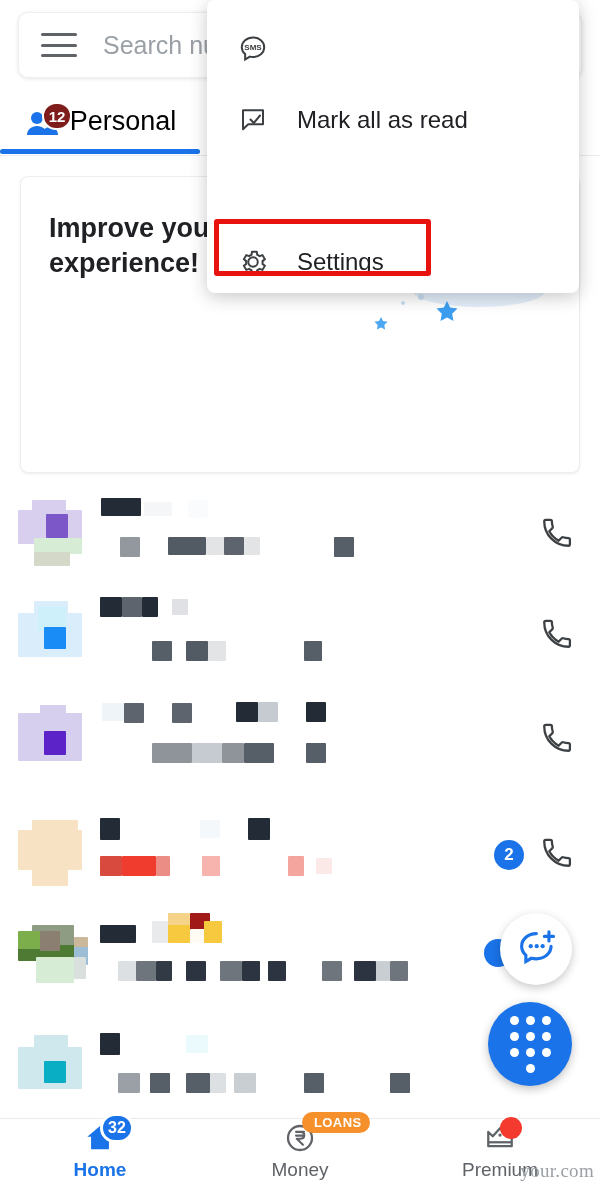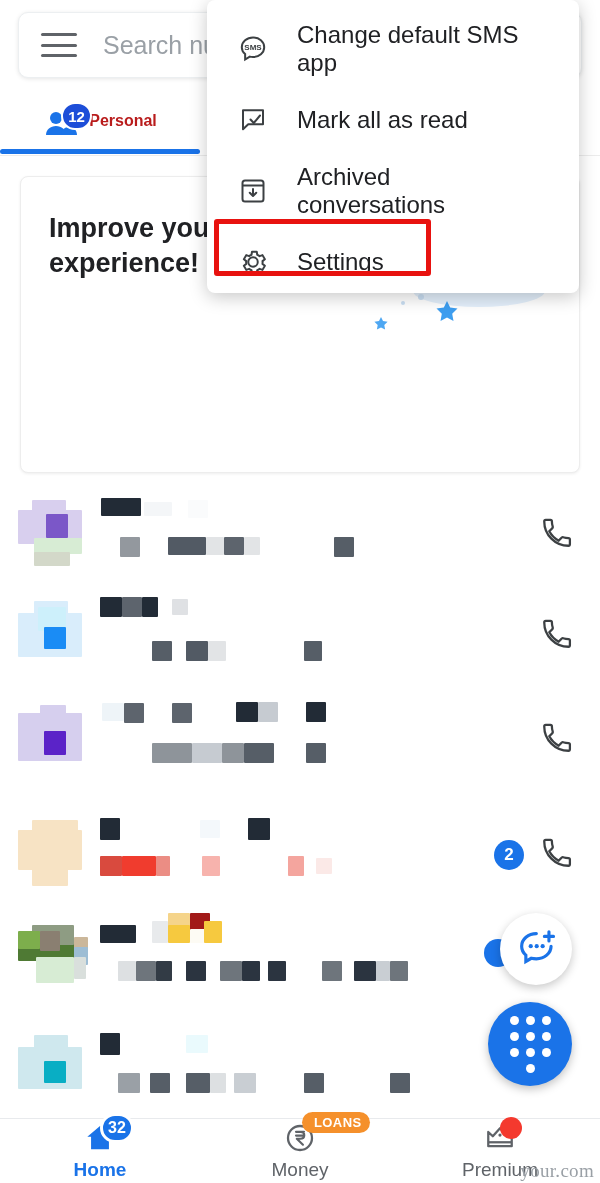--- a/index.html
+++ b/index.html
@@ -36,27 +36,27 @@
     margin-left: 26px; width: 330px;
   }
   .search-input::placeholder { color:#9aa0a6; }
 
   
   .tabs { position:absolute; left:0; top:92px; width:600px; height:62px; background:#fff; }
   .tab {
     position:absolute; left:0; top:0; width:200px; height:58px;
     display:flex; align-items:center; justify-content:center; gap:6px;
   }
-  .tab-label { font-size:16px; color:#b91c1c; font-weight:700; }
+  .tab-label { font-size:27px; color:#000000; font-weight:400; }
   .people-icon { position:relative; width:40px; height:30px; flex:0 0 auto; }
   .people-icon svg { position:absolute; left:0; top:2px; }
   .tab-badge {
     position:absolute; left:18px; top:-4px;
     min-width:28px; height:28px; padding:0 5px;
-    background:#1d4ed8; color:#fff; border:2.5px solid #fff;
+    background:#7f1d1d; color:#fff; border:2.5px solid #fff;
     border-radius:50px; font-size:15px; font-weight:700;
     display:flex; align-items:center; justify-content:center;
   }
   .tab-underline { position:absolute; left:0; top:57px; width:200px; height:5px; background:#1a73e8; border-radius:3px; }
   .tabs-divider { position:absolute; left:0; top:155px; width:600px; height:1px; background:#ececec; }
 
   
   .promo {
     position:absolute; left:20px; top:176px;
     width:560px; height:297px;
@@ -412,43 +412,32 @@
 
   <div class="menu">
 
     <div class="menu-item" style="top:13px">
       <span class="menu-icon">
         <svg width="32" height="32" viewBox="0 0 24 24">
           <path d="M12 3.4c-4.6 0-8.4 3.2-8.4 7.2 0 2 .9 3.8 2.5 5.1v4.2l3.5-2.2c.8.2 1.6.3 2.4.3 4.6 0 8.4-3.2 8.4-7.4S16.6 3.4 12 3.4z" fill="none" stroke="#3c4043" stroke-width="1.5"></path>
           <text x="12" y="13" font-family="Liberation Sans, sans-serif" font-size="6" font-weight="700" fill="#3c4043" text-anchor="middle">SMS</text>
         </svg>
       </span>
-      <span class="menu-label">Change default SMS app</span>
     </div>
 
     <div class="menu-item" style="top:84px">
       <span class="menu-icon">
         <svg width="30" height="30" viewBox="0 0 24 24">
           <path d="M4 4.2h16v11.2H8.2L4 19.4z" fill="none" stroke="#3c4043" stroke-width="1.6" stroke-linejoin="round"></path>
           <path d="M10 11.6l2.6 2.8 5-6" fill="none" stroke="#3c4043" stroke-width="1.6" stroke-linecap="round" stroke-linejoin="round"></path>
         </svg>
       </span>
       <span class="menu-label">Mark all as read</span>
     </div>
 
-    <div class="menu-item" style="top:155px">
-      <span class="menu-icon">
-        <svg width="30" height="30" viewBox="0 0 24 24">
-          <rect x="3.6" y="3.6" width="16.8" height="16.8" rx="2" fill="none" stroke="#3c4043" stroke-width="1.6"></rect>
-          <path d="M3.6 7.6h16.8" stroke="#3c4043" stroke-width="1.6"></path>
-          <path d="M12 10.4v5.4M9.4 13.4l2.6 2.6 2.6-2.6" fill="none" stroke="#3c4043" stroke-width="1.6" stroke-linecap="round" stroke-linejoin="round"></path>
-        </svg>
-      </span>
-      <span class="menu-label">Archived conversations</span>
-    </div>
 
     <div class="menu-item" style="top:226px">
       <span class="menu-icon">
         <svg width="30" height="30" viewBox="0 0 24 24">
           <path d="M12 8.2a3.8 3.8 0 100 7.6 3.8 3.8 0 000-7.6z" fill="none" stroke="#3c4043" stroke-width="1.6"></path>
           <path d="M19.6 13.5l1.9 1.5-1.9 3.3-2.3-.8a7.7 7.7 0 01-1.9 1.1l-.4 2.4h-3.8l-.4-2.4a7.7 7.7 0 01-1.9-1.1l-2.3.8-1.9-3.3 1.9-1.5a7.9 7.9 0 010-2.2L4.7 9.8l1.9-3.3 2.3.8a7.7 7.7 0 011.9-1.1l.4-2.4h3.8l.4 2.4a7.7 7.7 0 011.9 1.1l2.3-.8 1.9 3.3-1.9 1.5a7.9 7.9 0 010 2.2z" fill="none" stroke="#3c4043" stroke-width="1.6" stroke-linejoin="round"></path>
         </svg>
       </span>
       <span class="menu-label">Settings</span>
     </div>

